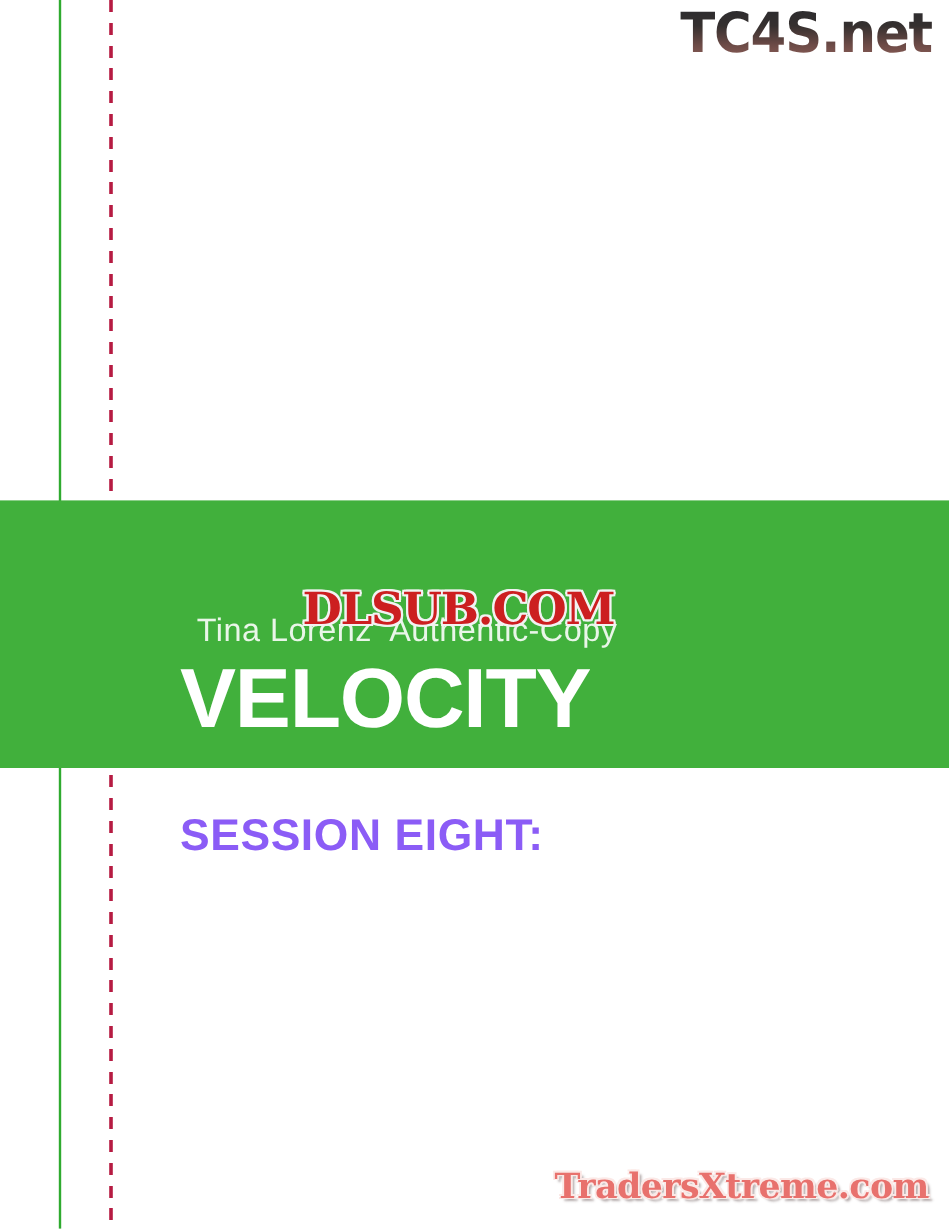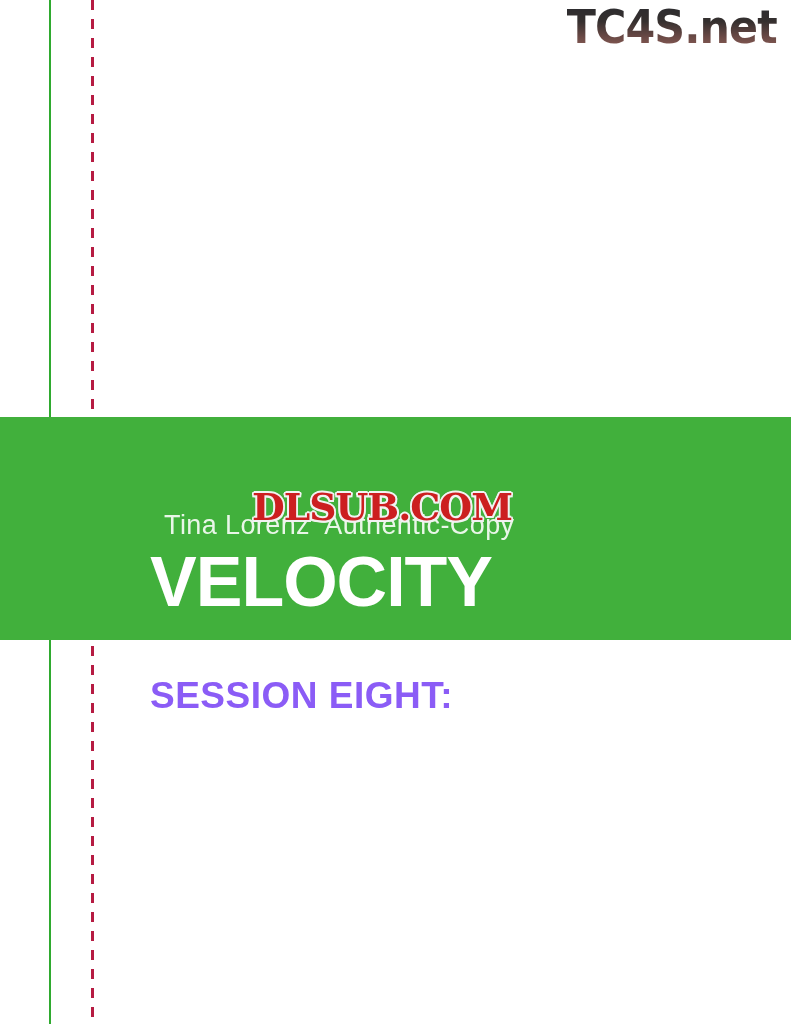--- a/index.html
+++ b/index.html
@@ -180,14 +180,15 @@
 
   <div class="banner-byline">Tina Lorenz  Authentic-Copy</div>
 
   <div class="wm-dlsub">DLSUB.COM</div>
 
   <div class="banner-title">VELOCITY</div>
 
   <div class="session-heading">SESSION EIGHT:</div>
 
 
+  <div class="wm-bottom">TradersXtreme.com</div>
 
 </div>
 
 </body></html>

